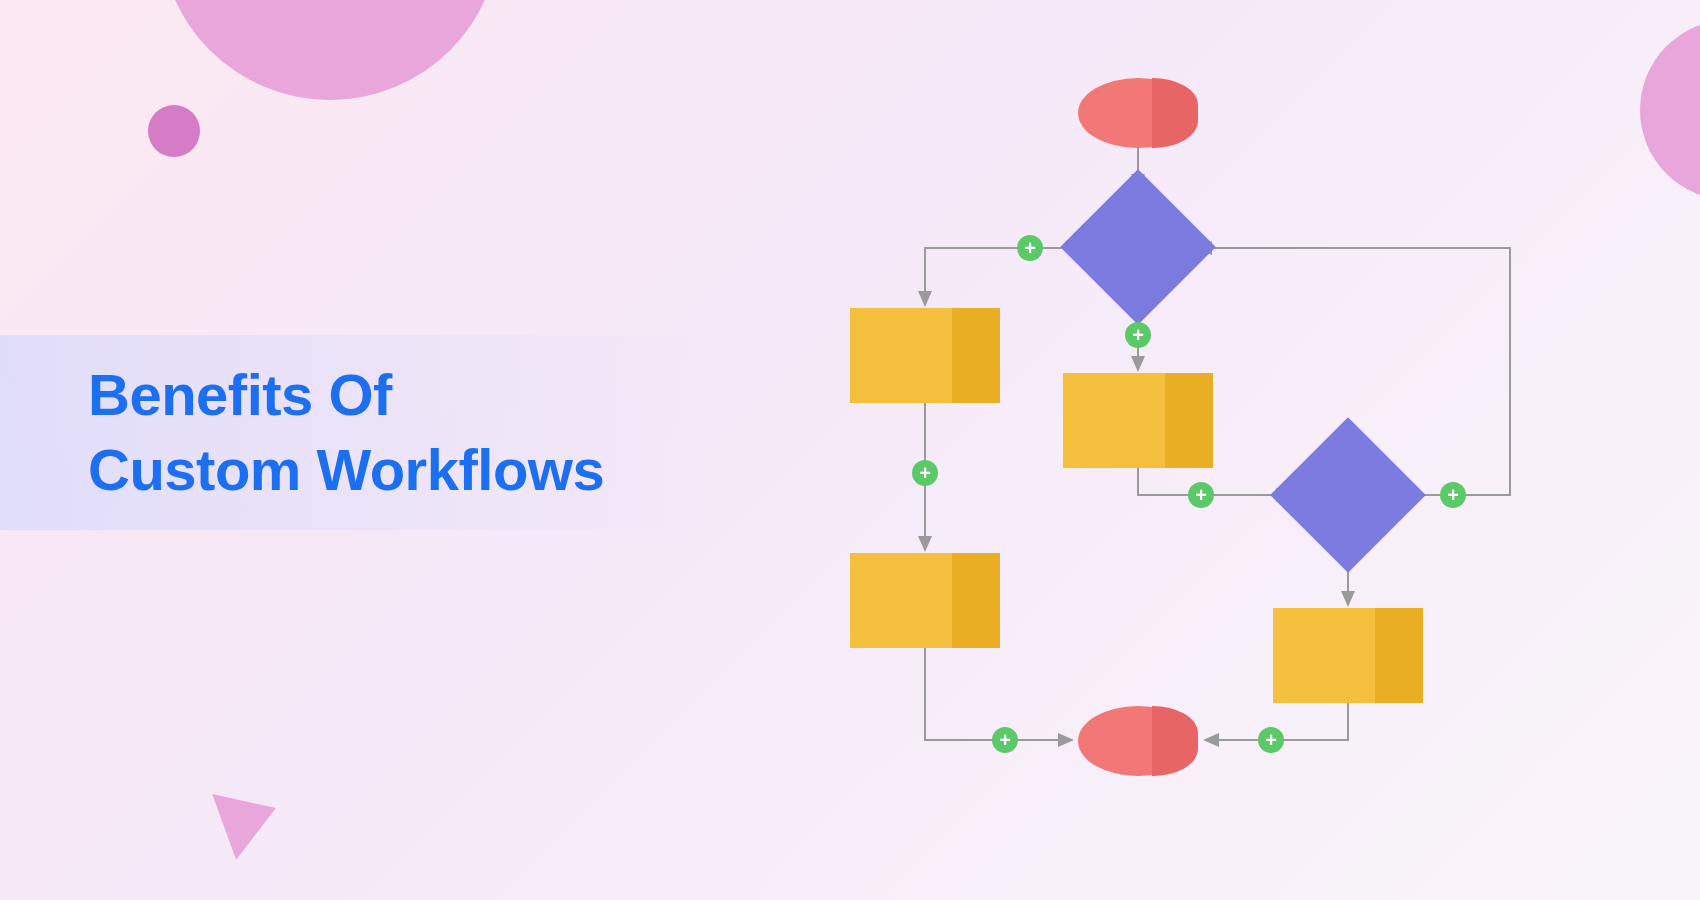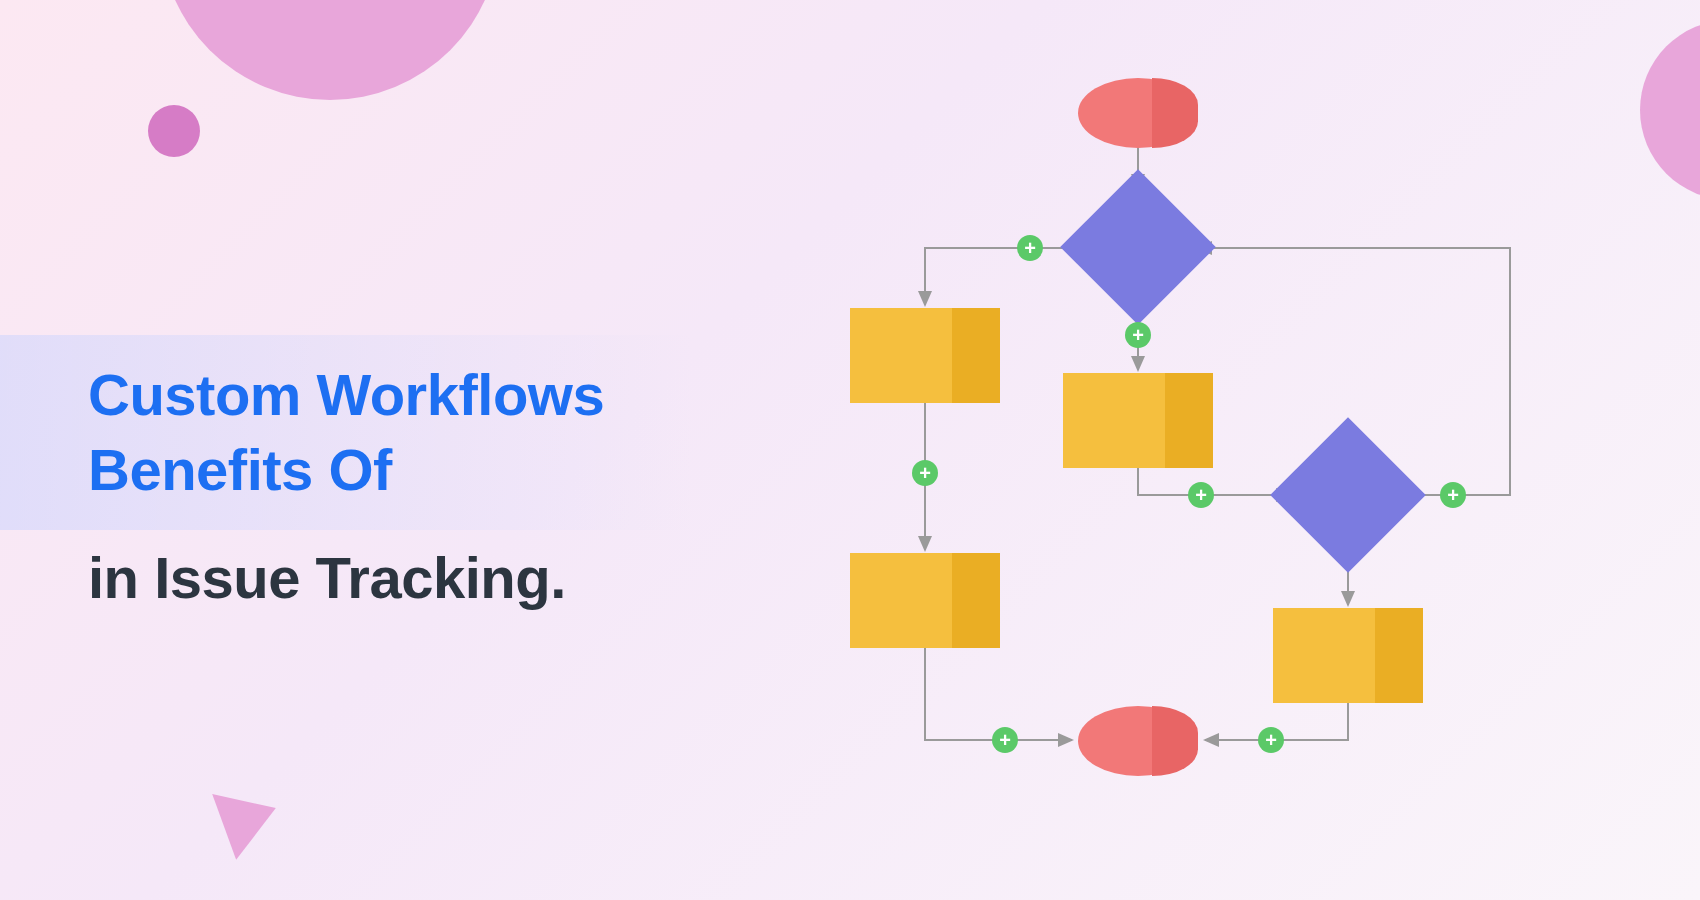--- a/index.html
+++ b/index.html
@@ -147,24 +147,23 @@
 </head>
 <body>
 
 <div class="bg-circle-top"></div>
 <div class="bg-circle-small"></div>
 <div class="bg-circle-right"></div>
 <div class="bg-triangle"></div>
 
 <div class="title-wrap">
   <div class="title-highlight">
+    <div class="title-blue">Benefits Of</div>
     <div class="title-blue">Custom Workflows</div>
-    <div class="title-blue">Benefits Of</div>
-  </div>
-  <div class="title-dark">in Issue Tracking.</div>
+  </div>
 </div>
 
 <div class="flowchart">
 
   <svg class="arrows" viewBox="0 0 760 780">
     <defs>
       <marker id="arrowhead" markerWidth="10" markerHeight="10" refX="7" refY="3.5" orient="auto">
         <polygon points="0 0, 8 3.5, 0 7" fill="#9a9a9a"></polygon>
       </marker>
     </defs>

